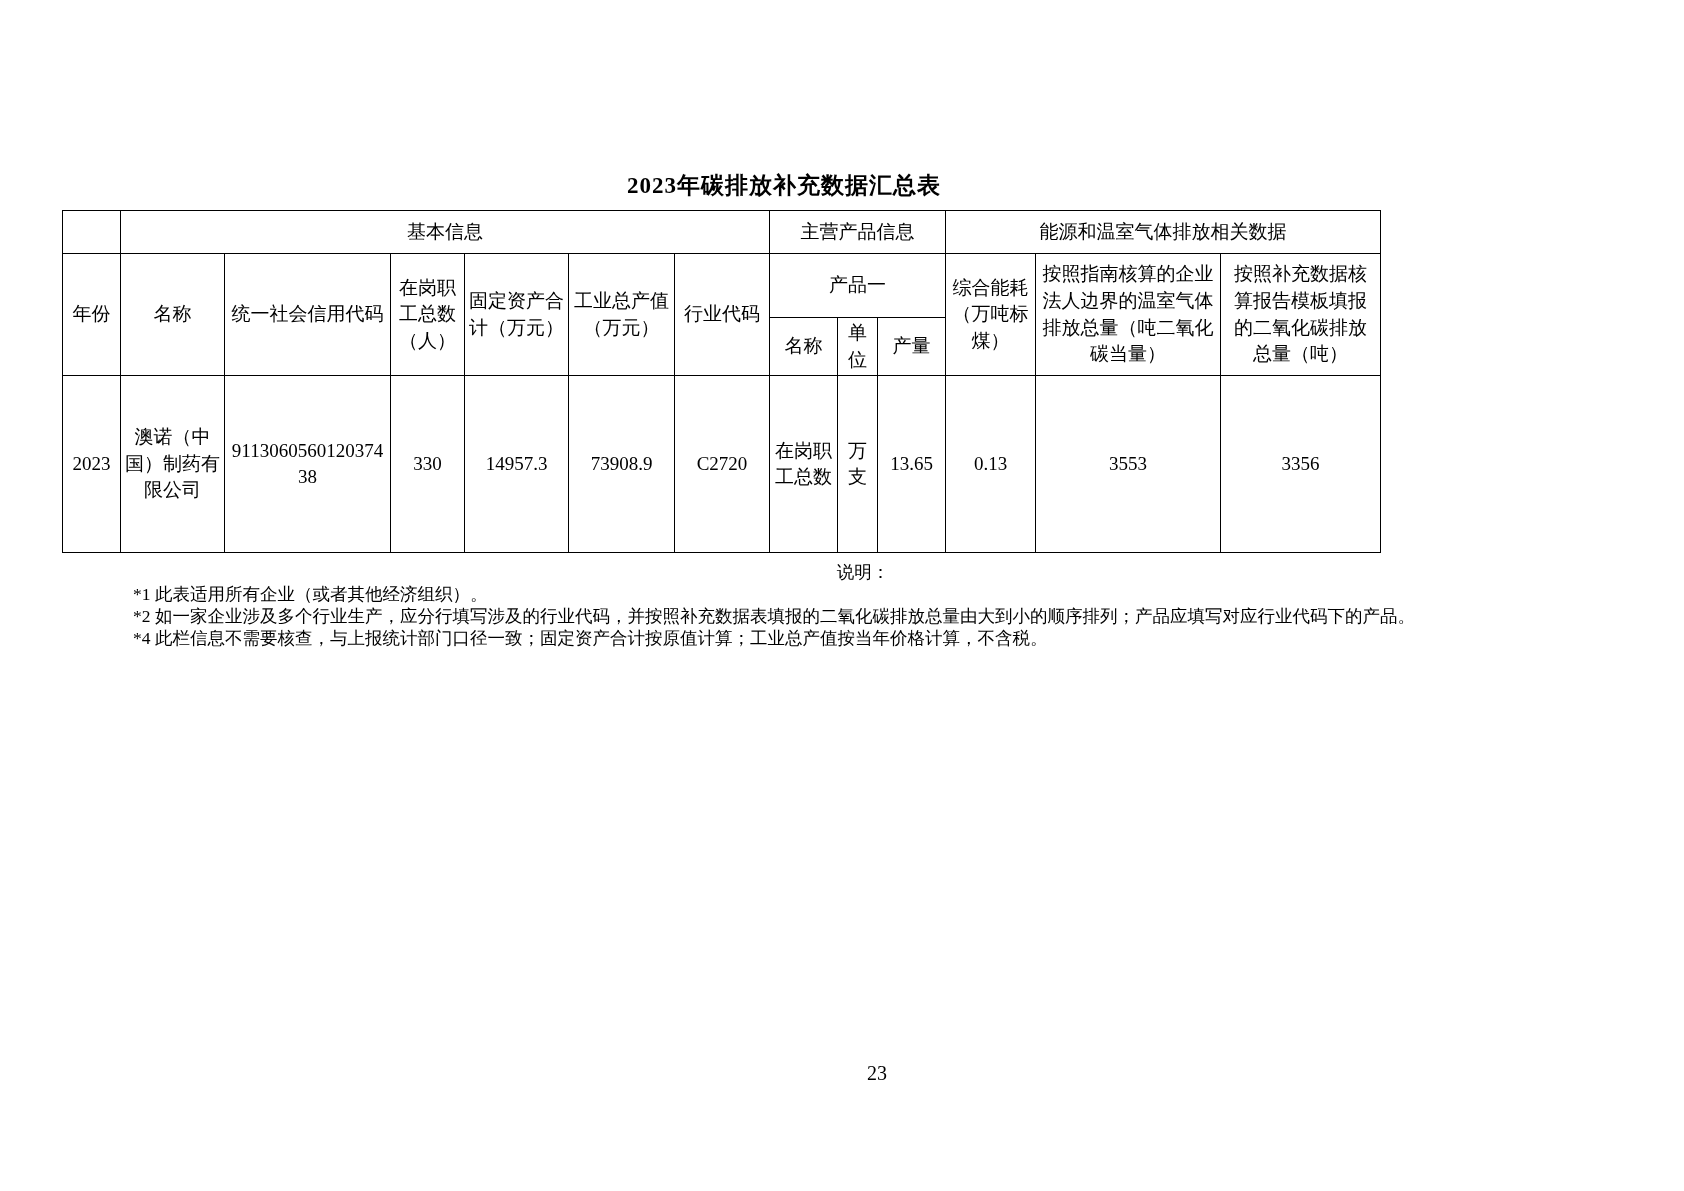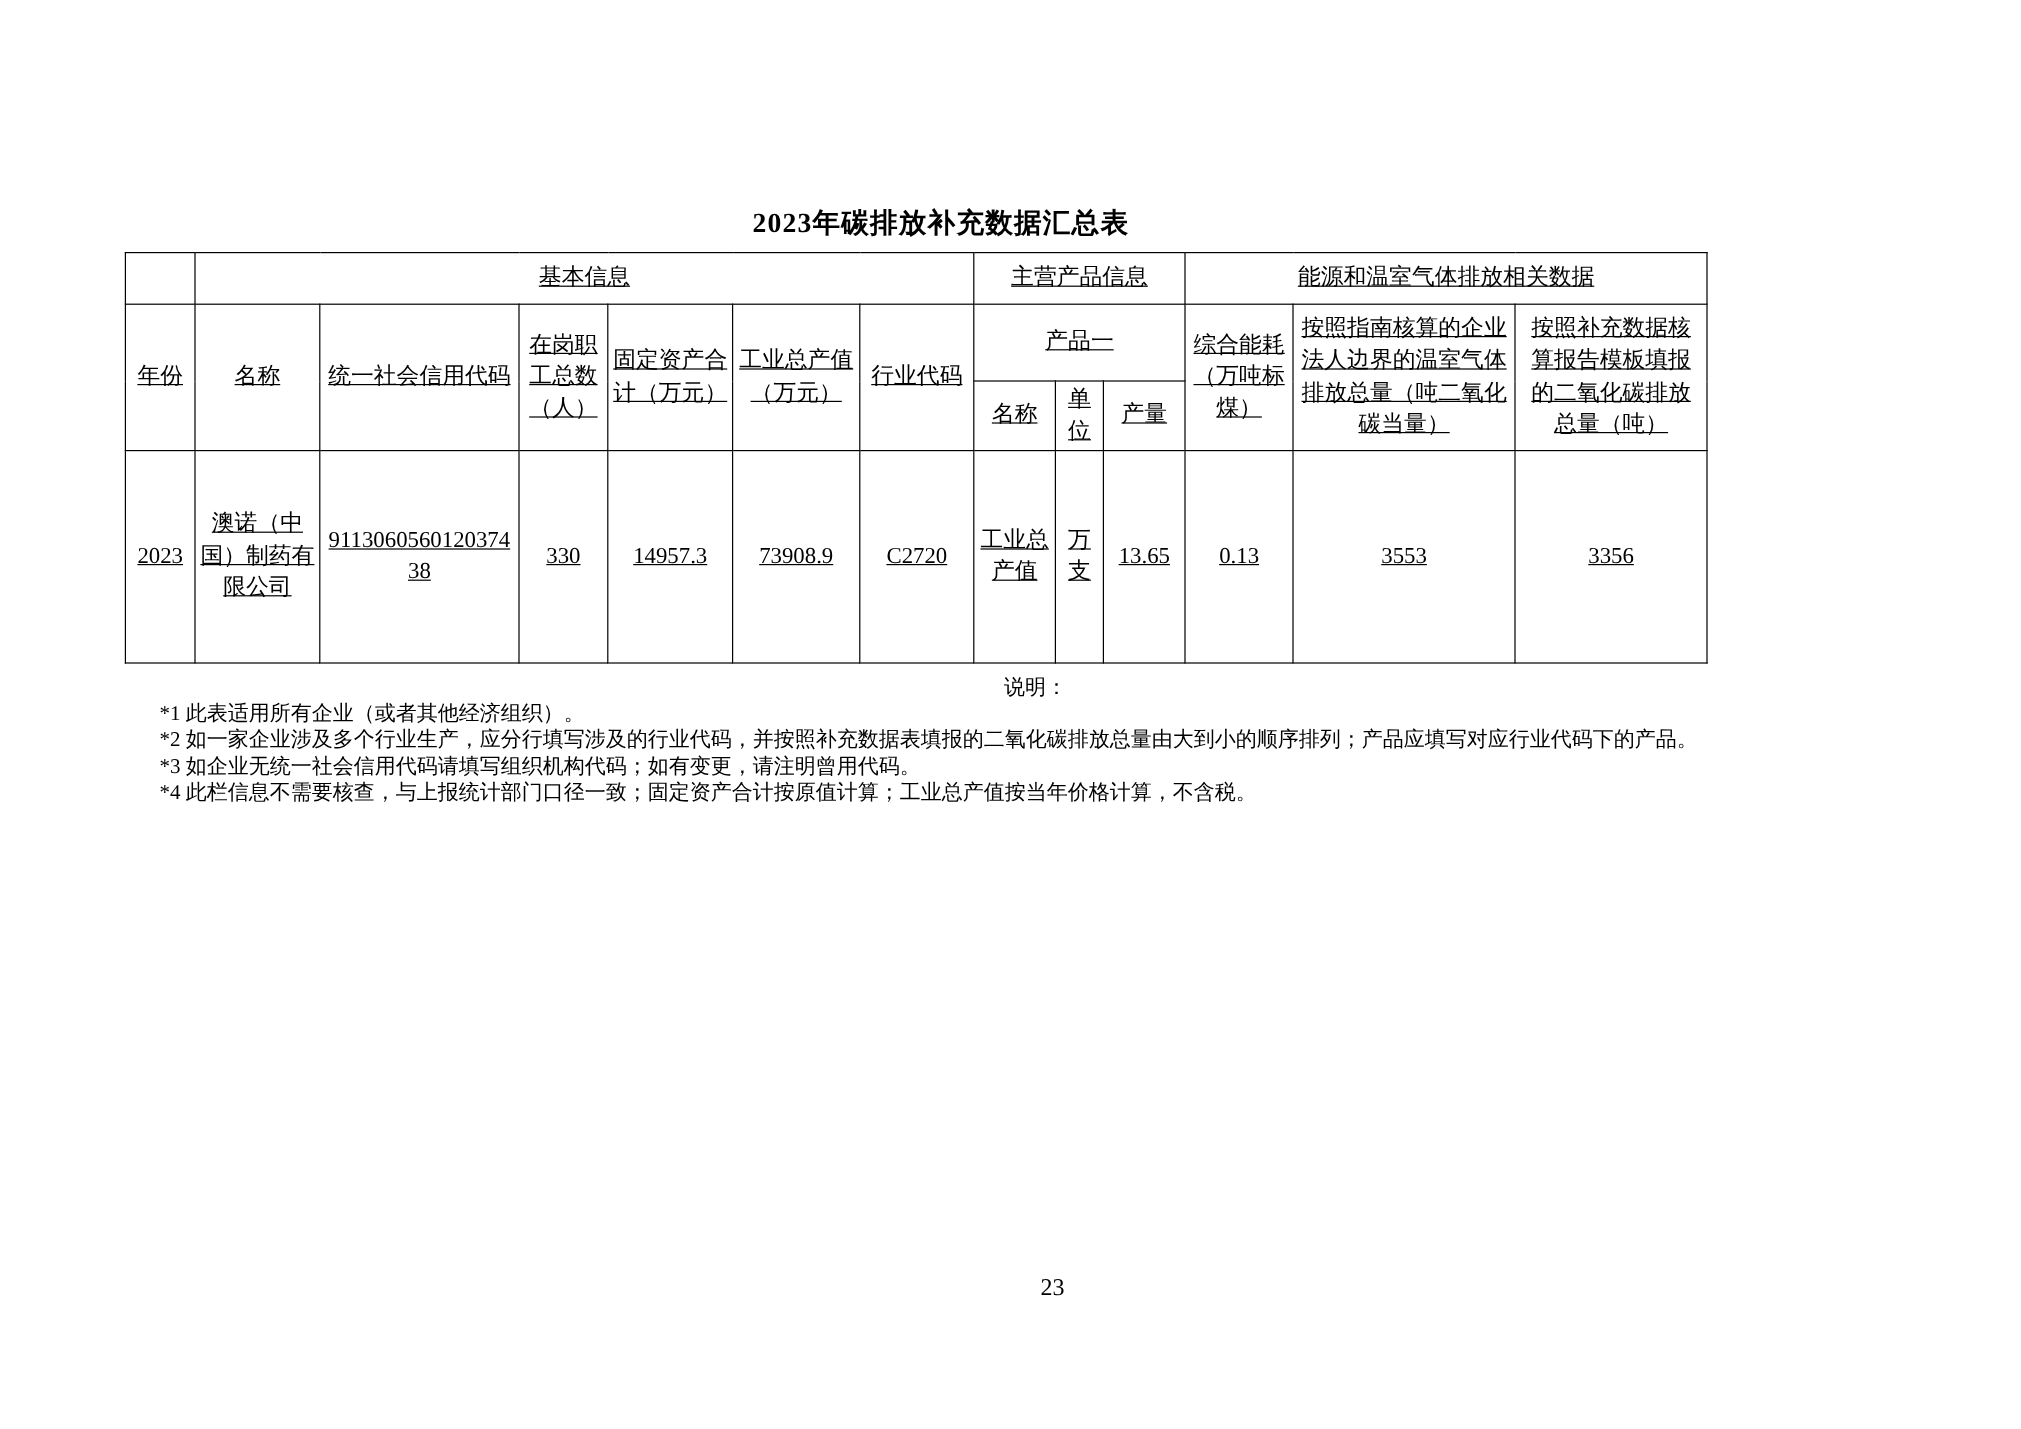--- a/index.html
+++ b/index.html
@@ -22,24 +22,23 @@
     margin-left: 125px;
     width: 1318px;
     text-align: center;
     font-size: 23px;
     font-weight: bold;
     letter-spacing: 1px;
   }
   table.data-table {
     border-collapse: collapse;
     table-layout: fixed;
-    margin-left: 104px;
+    margin-left: 62px;
     margin-top: 9px;
     width: 1318px;
-    text-decoration: underline;
   }
   .data-table th, .data-table td {
     border: 1px solid #000;
     text-align: center;
     vertical-align: middle;
     font-weight: normal;
     font-size: 19px;
     line-height: 1.4;
     padding: 2px 4px;
   }
@@ -128,33 +127,32 @@
     </thead>
     <tbody>
       <tr class="drow">
         <td>2023</td>
         <td class="pad-wide">澳诺（中国）制药有限公司</td>
         <td class="pad-code break-all">911306056012037438</td>
         <td>330</td>
         <td>14957.3</td>
         <td>73908.9</td>
         <td>C2720</td>
-        <td class="pad-wide">工业总产值</td>
+        <td class="pad-wide">在岗职工总数</td>
         <td>万支</td>
         <td>13.65</td>
         <td>0.13</td>
         <td>3553</td>
         <td>3356</td>
       </tr>
     </tbody>
   </table>
 
   <div class="notes">
     <div class="note-label">说明：</div>
     <div class="note-line">*1 此表适用所有企业（或者其他经济组织）。</div>
     <div class="note-line">*2 如一家企业涉及多个行业生产，应分行填写涉及的行业代码，并按照补充数据表填报的二氧化碳排放总量由大到小的顺序排列；产品应填写对应行业代码下的产品。</div>
-    <div class="note-line">*3 如企业无统一社会信用代码请填写组织机构代码；如有变更，请注明曾用代码。</div>
     <div class="note-line">*4 此栏信息不需要核查，与上报统计部门口径一致；固定资产合计按原值计算；工业总产值按当年价格计算，不含税。</div>
   </div>
 
   <div class="page-number">23</div>
 
 </div>
 
 </body></html>

